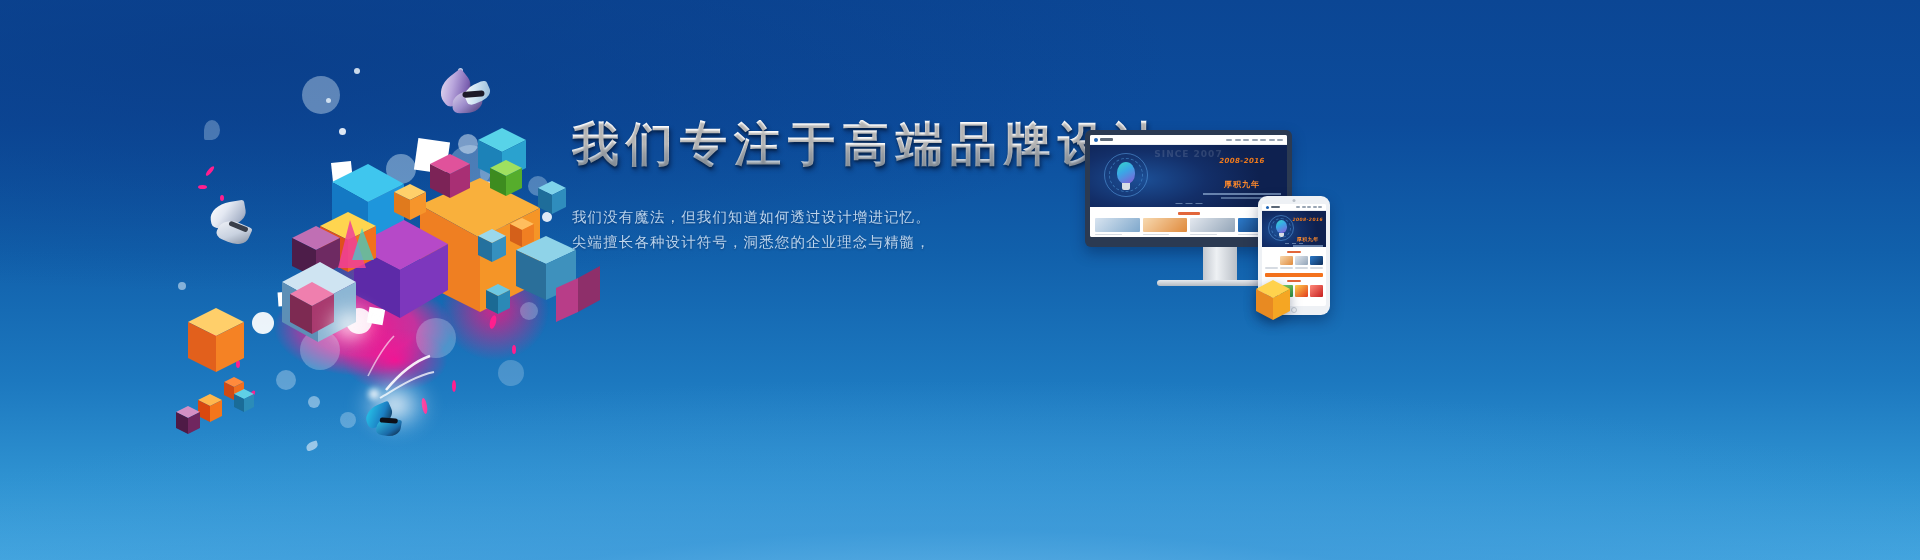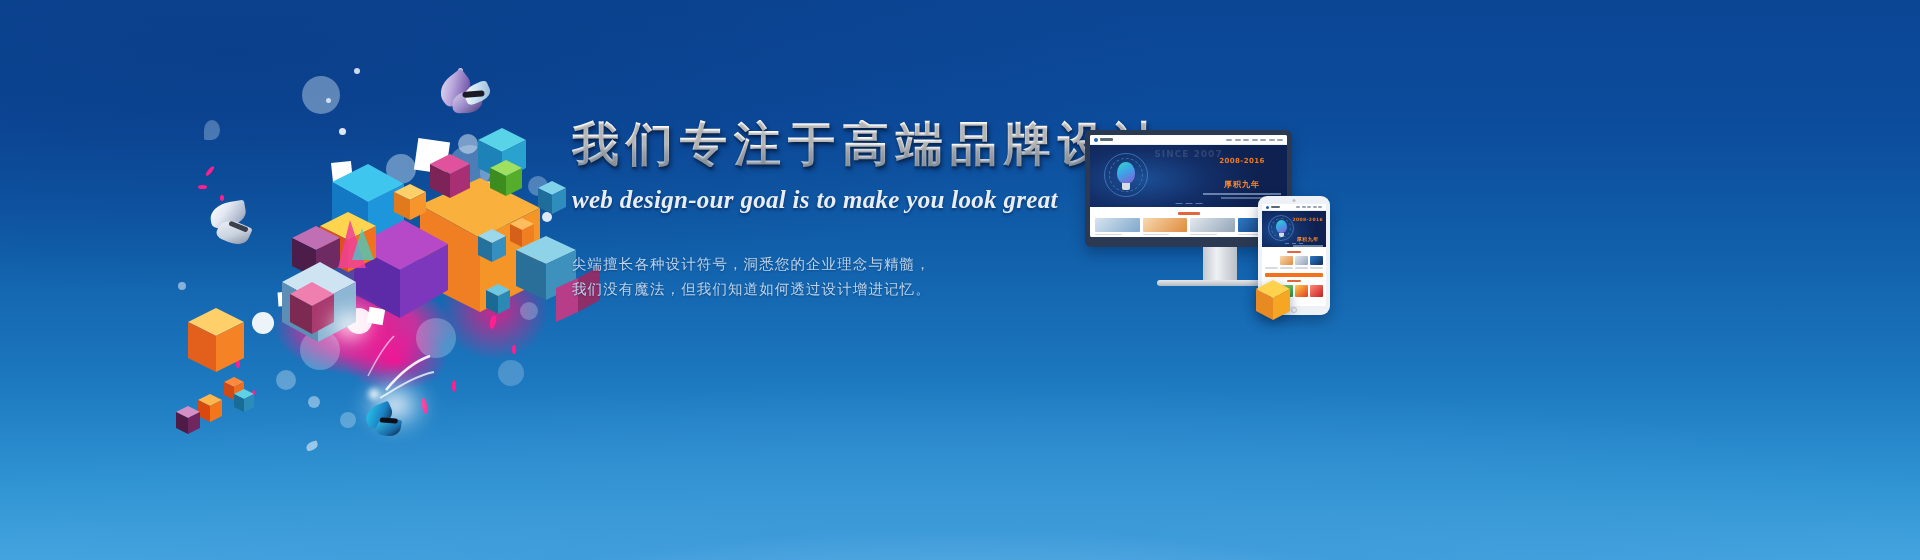--- a/index.html
+++ b/index.html
@@ -105,21 +105,21 @@
     background:radial-gradient(60% 80% at 26% 55%, #1c4f96 0%, #132f69 55%, #0e2150 100%); overflow:hidden; }
   .w-bulb{ position:absolute; left:14px; top:8px; width:44px; height:46px; }
   .bulb-ring{ position:absolute; left:0; top:0; width:44px; height:44px; border-radius:50%;
     border:1px solid rgba(90,160,230,.55); }
   .bulb-ring2{ position:absolute; left:5px; top:5px; width:34px; height:34px; border-radius:50%;
     border:1px dashed rgba(90,170,235,.45); }
   .bulb-body{ position:absolute; left:13px; top:9px; width:18px; height:22px; border-radius:50% 50% 45% 45%;
     background:linear-gradient(150deg,#37d6c8 0%,#3aa7e6 42%,#8a57d6 100%); }
   .bulb-base{ position:absolute; left:18px; top:30px; width:8px; height:7px; background:#d8dde4; border-radius:0 0 2px 2px; }
   .w-head{ position:absolute; right:6px; top:12px; text-align:center; }
-  .w-yr{ font-size:7px; font-weight:700; color:#f07a1c; letter-spacing:.4px; font-family:"DejaVu Sans", sans-serif; }
+  .w-yr{ font-size:7px; font-weight:700; color:#f07a1c; letter-spacing:.4px; font-family:"DejaVu Sans", sans-serif;font-style:italic; }
   .w-cn{ font-size:8px; font-weight:700; color:#ff8a2b; letter-spacing:1px; margin-top:14px; }
   .w-sub{ width:78px; height:2px; background:rgba(160,190,225,.6); margin:3px 0 0 auto; }
   .w-sub2{ width:60px; height:2px; background:rgba(160,190,225,.45); margin:2px 0 0 auto; }
   .w-btn{ width:18px; height:5px; background:#f4721d; border-radius:1px; margin:3px 0 0 auto; }
   .w-watermark{ position:absolute; left:50%; top:4px; transform:translateX(-50%);
     font-size:9px; font-weight:700; color:rgba(255,255,255,.13); letter-spacing:1px;
     font-family:"DejaVu Sans", sans-serif; white-space:nowrap; }
   .w-dots{ position:absolute; left:50%; bottom:3px; transform:translateX(-50%); display:flex; gap:3px; }
   .w-dots i{ width:7px; height:1.5px; background:rgba(170,200,230,.5); display:block; }
   .w-body{ background:#fff; padding:4px 5px; }
@@ -355,24 +355,23 @@
       <div style="position:absolute;left:18px;top:18px;width:18px;height:5px;background:#0c0f18;border-radius:3px;transform:rotate(12deg);"></div>
     </div>
 
     <div class="bfly" style="left:116px;top:382px;width:18px;height:14px;">
       <div class="wing" style="left:0;top:0;width:12px;height:8px;background:rgba(230,240,250,.6);transform:rotate(-18deg);"></div>
     </div>
   </div>
 
   <div class="copy">
     <h1 class="headline">我们专注于高端品牌设计</h1>
-    <div class="subhead">web design-our goal is to make you look great</div>
     <div class="para">
+      <p>我们没有魔法，但我们知道如何透过设计增进记忆。</p>
       <p>尖端擅长各种设计符号，洞悉您的企业理念与精髓，</p>
-      <p>我们没有魔法，但我们知道如何透过设计增进记忆。</p>
     </div>
   </div>
 
   <div class="devices">
 
     <div class="monitor">
       <div class="screen">
 
         <div class="w-nav">
           <span class="w-logo"></span>

